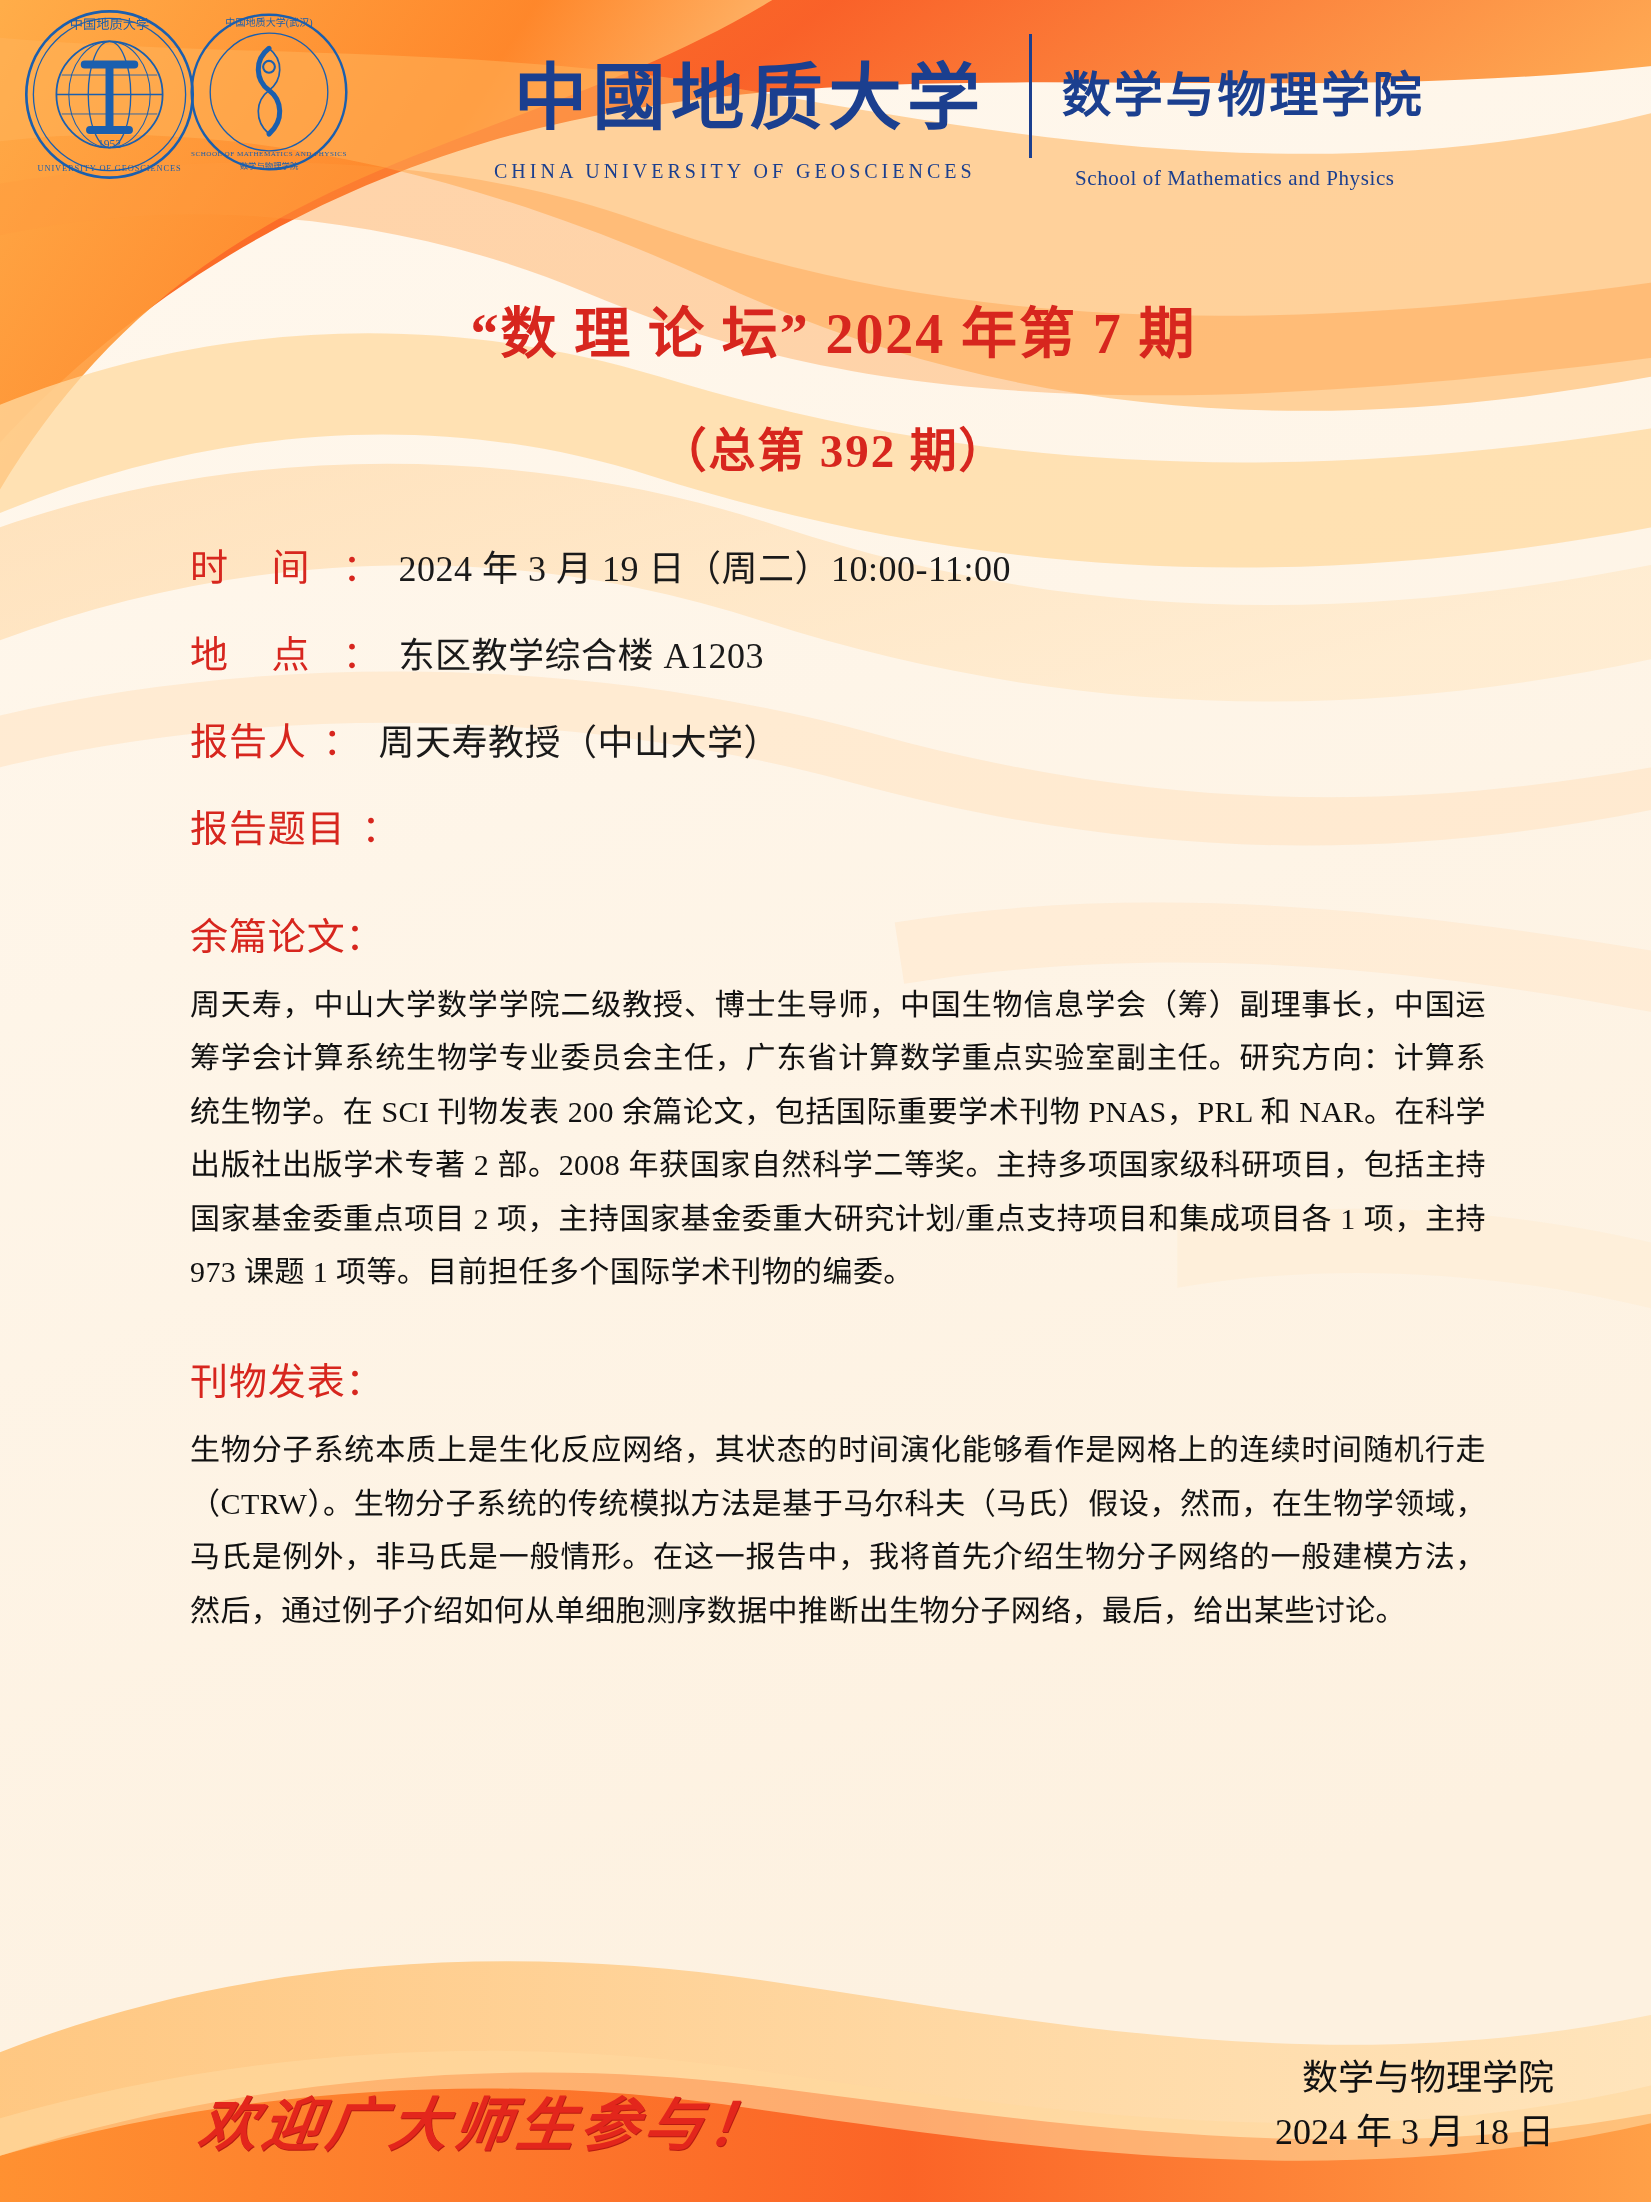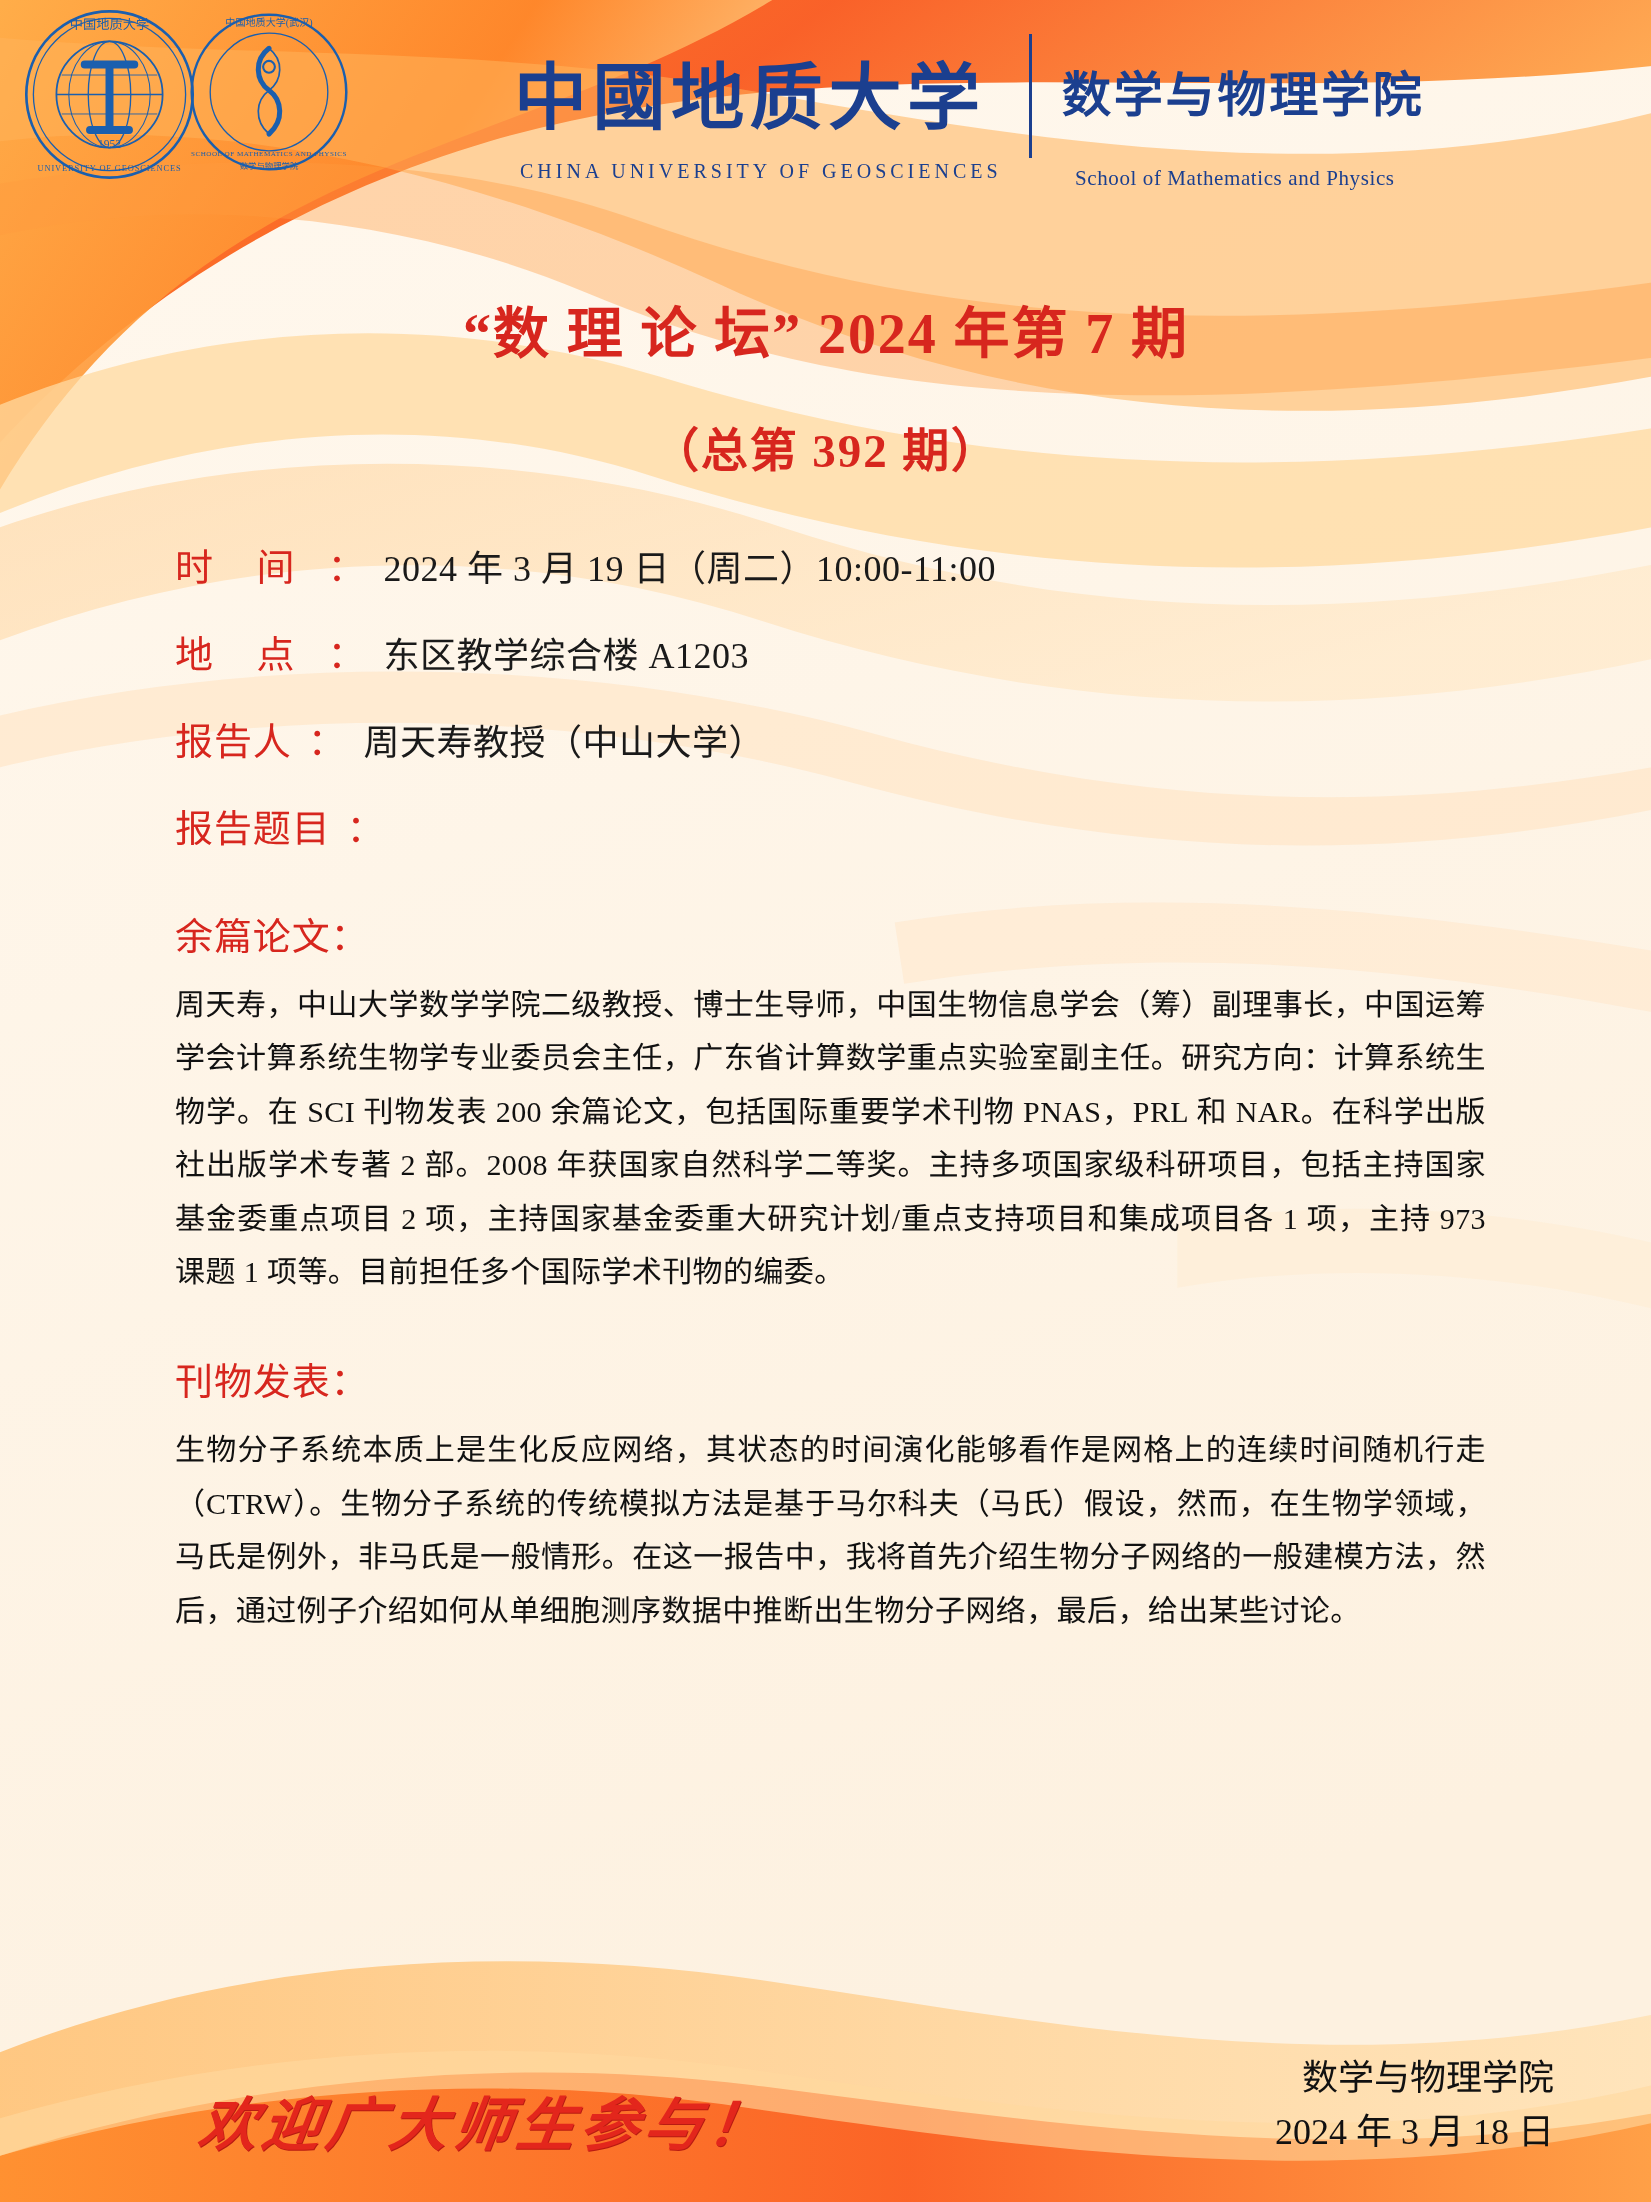--- a/index.html
+++ b/index.html
@@ -57,21 +57,21 @@
     top: 38px;
     font-family: "Liberation Serif", serif;
     font-weight: bold;
     font-size: 73px;
     letter-spacing: 5.6px;
     color: #1b3f8f;
     white-space: nowrap;
   }
   .uni-name-en {
     position: absolute;
-    left: 520px;
+    left: 494px;
     top: 160px;
     font-family: "Liberation Serif", serif;
     font-size: 20px;
     letter-spacing: 4px;
     color: #1b3f8f;
     white-space: nowrap;
   }
   .divider-v {
     position: absolute;
     left: 1029px;
@@ -99,21 +99,21 @@
     font-size: 21px;
     letter-spacing: 0.6px;
     color: #1b3f8f;
     white-space: nowrap;
   }
 
   
   .content {
     position: relative;
     z-index: 6;
-    padding: 0 0 0 0;
+    padding: 0 0 0 15px;
   }
   .title-main, .title-sub {
     text-align: center;
     color: #d7261e;
     font-family: "Liberation Serif", serif;
     font-weight: bold;
     white-space: nowrap;
   }
   .title-main {
     font-size: 56px;

